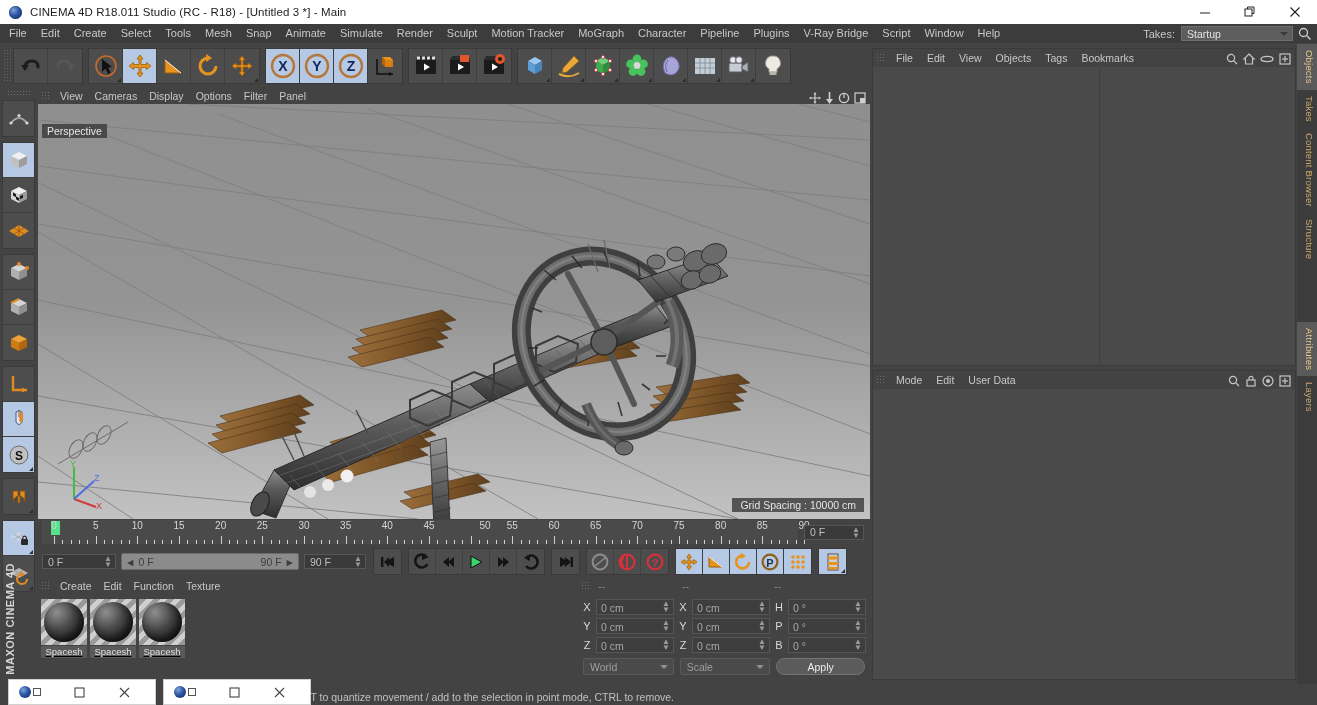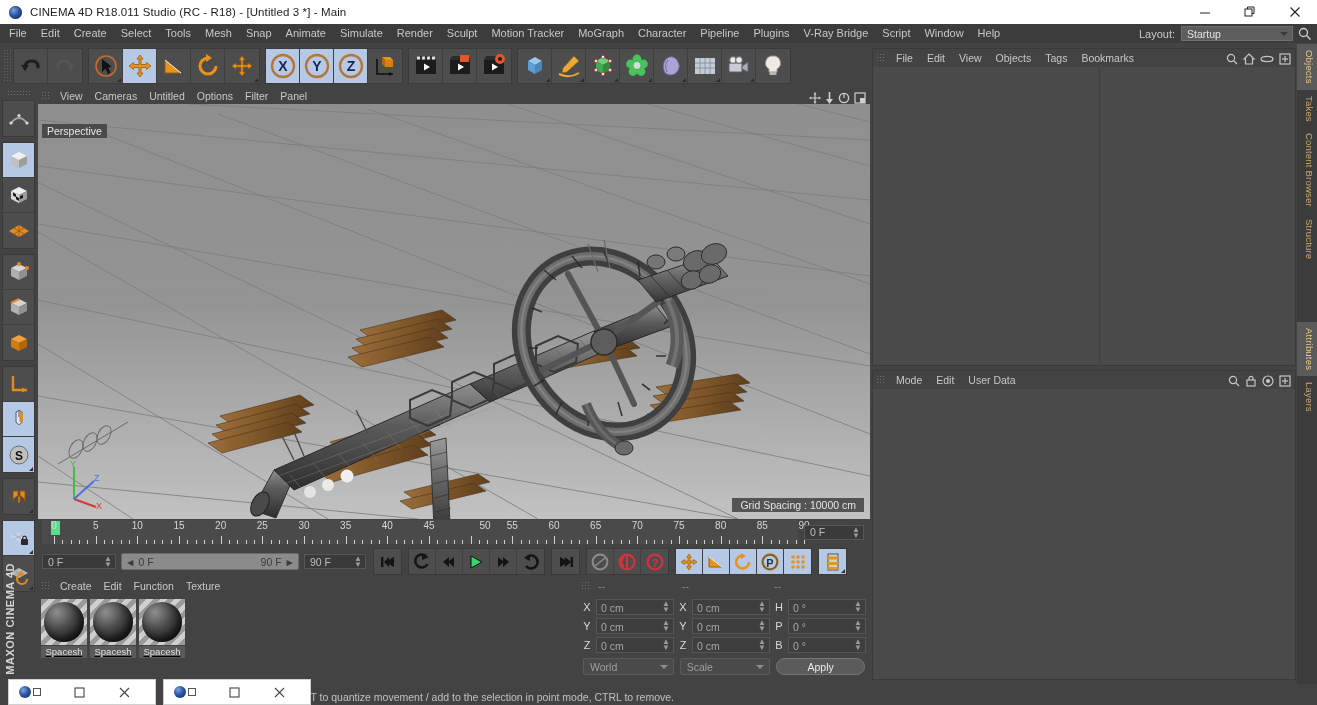--- a/index.html
+++ b/index.html
@@ -307,21 +307,21 @@
     <div class="menu-item">Motion Tracker</div>
     <div class="menu-item">MoGraph</div>
     <div class="menu-item">Character</div>
     <div class="menu-item">Pipeline</div>
     <div class="menu-item">Plugins</div>
     <div class="menu-item">V-Ray Bridge</div>
     <div class="menu-item">Script</div>
     <div class="menu-item">Window</div>
     <div class="menu-item">Help</div>
     <div class="layout-wrap">
-      <span class="layout-label">Layout:</span>
+      <span class="layout-label">Takes:</span>
       <div class="layout-select">
         <span>Startup</span>
         <span class="caret"></span>
       </div>
       <div class="menubar-search">
         <svg width="16" height="16">
             <circle cx="6.5" cy="6.5" r="4" fill="none" stroke="#cfcfcf" stroke-width="1.3"></circle>
             <line x1="9.6" y1="9.6" x2="13.5" y2="13.5" stroke="#cfcfcf" stroke-width="1.4"></line>
           </svg>
       </div>
@@ -652,21 +652,21 @@
       <span>MAXON</span>
       <span>CINEMA 4D</span>
     </div>
   </div>
 
   <div class="viewport-panel">
     <div class="vp-header">
       <div class="vp-grip"></div>
       <div class="vp-menu">View</div>
       <div class="vp-menu">Cameras</div>
-      <div class="vp-menu">Untitled</div>
+      <div class="vp-menu">Display</div>
       <div class="vp-menu">Options</div>
       <div class="vp-menu">Filter</div>
       <div class="vp-menu">Panel</div>
       <div class="vp-icons">
         <span>
           <svg width="12" height="12">
               <path d="M6 0 L7.6 2.2 L6.6 2.2 L6.6 5.4 L9.8 5.4 L9.8 4.4 L12 6 L9.8 7.6 L9.8 6.6 L6.6 6.6 L6.6 9.8 L7.6 9.8 L6 12 L4.4 9.8 L5.4 9.8 L5.4 6.6 L2.2 6.6 L2.2 7.6 L0 6 L2.2 4.4 L2.2 5.4 L5.4 5.4 L5.4 2.2 L4.4 2.2 Z" fill="#d0d0d0"></path>
             </svg>
         </span>
         <span>

